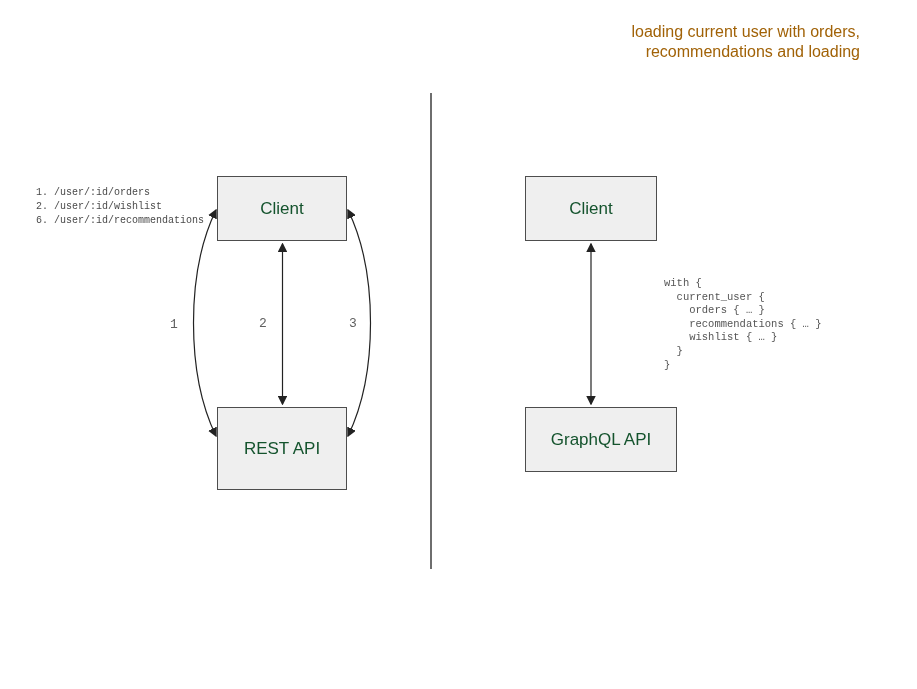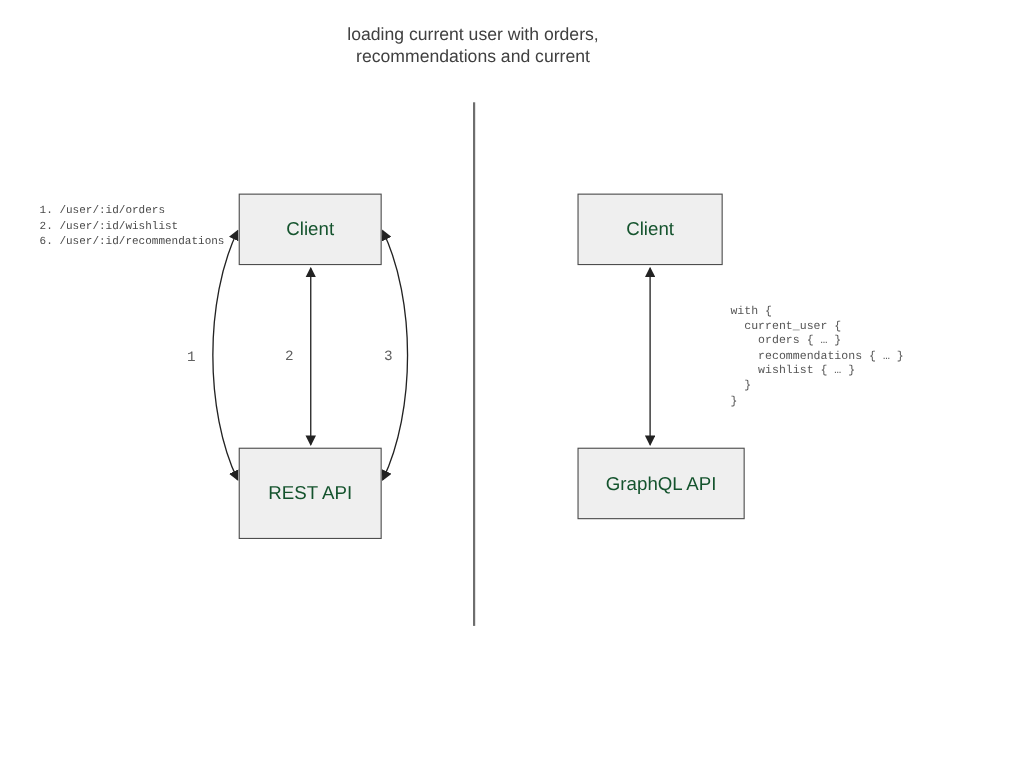--- a/index.html
+++ b/index.html
@@ -9,24 +9,24 @@
     height: 689px;
     background: #ffffff;
     overflow: hidden;
     font-family: "Liberation Sans", sans-serif;
   }
   .title {
     position: absolute;
     left: 0;
     top: 22px;
     width: 860px;
-    text-align: center;
+    text-align: right;
     font-size: 16px;
     line-height: 20px;
-    color: #404040;
+    color: #a16207;
   }
   .divider {
     position: absolute;
     left: 430px;
     top: 93px;
     width: 1.5px;
     height: 476px;
     background: #6e6e6e;
   }
   .arrows-layer {
@@ -82,21 +82,21 @@
   }
   .query-block div { white-space: pre; }
 </style>
 </head>
 <body>
 
 <div class="canvas">
 
   <div class="title">
     <div>loading current user with orders,</div>
-    <div>recommendations and current</div>
+    <div>recommendations and loading</div>
   </div>
 
   <div class="divider"></div>
 
   <svg class="arrows-layer" width="917" height="689" viewBox="0 0 917 689" xmlns="http://www.w3.org/2000/svg">
     <defs>
       <marker id="ah" viewBox="0 0 10 10" refX="8.5" refY="5" markerWidth="8" markerHeight="8" orient="auto-start-reverse">
         <path d="M0,0 L10,5 L0,10 z" fill="#222222"></path>
       </marker>
     </defs>

